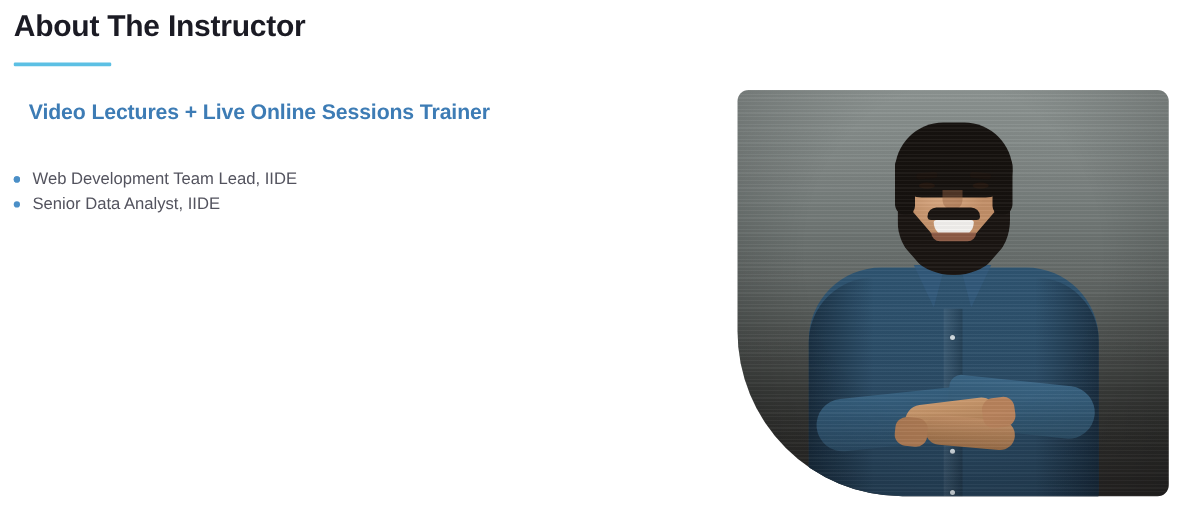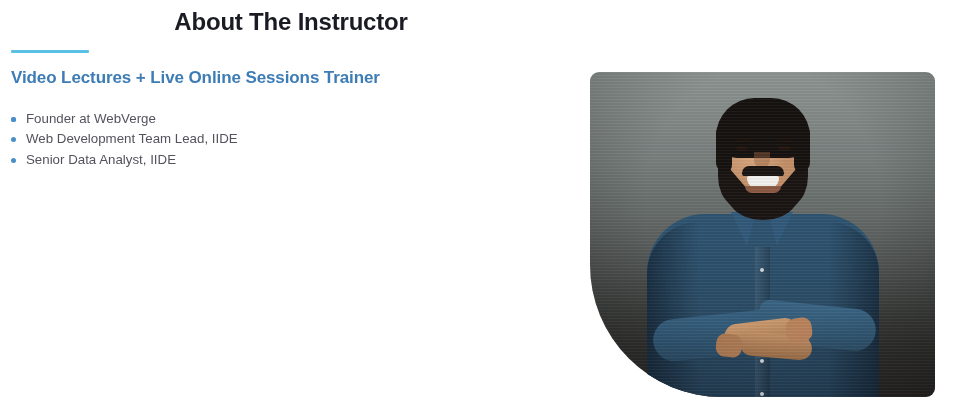--- a/index.html
+++ b/index.html
@@ -30,33 +30,32 @@
   }
 
   .page-title {
     margin: 0;
     padding-top: 7px;
     font-size: 24px;
     line-height: 30px;
     font-weight: bold;
     letter-spacing: -0.2px;
     color: #1b1b24;
-    text-align: center;
   }
 
   .title-rule {
     width: 78px;
     height: 3px;
     margin-top: 13px;
     background: #5cc0e4;
     border-radius: 1px;
   }
 
   .subtitle {
-    margin: 0;
+    margin: 12px;
     padding-top: 13px;
     font-size: 17px;
     line-height: 23px;
     font-weight: bold;
     color: #3d7cb5;
     letter-spacing: -0.1px;
   }
 
   .lead {
     margin: 0;
@@ -403,24 +402,20 @@
 
     <h2 class="subtitle">Video Lectures + Live Online Sessions Trainer</h2>
 
 
     <ul class="cred-list">
       <li class="cred-item">
         <span class="cred-bullet"></span>
       </li>
       <li class="cred-item">
         <span class="cred-bullet"></span>
-        <span>Founder at WebVerge</span>
-      </li>
-      <li class="cred-item">
-        <span class="cred-bullet"></span>
         <span>Web Development Team Lead, IIDE</span>
       </li>
       <li class="cred-item">
         <span class="cred-bullet"></span>
         <span>Senior Data Analyst, IIDE</span>
       </li>
     </ul>
 
   </div>
 

